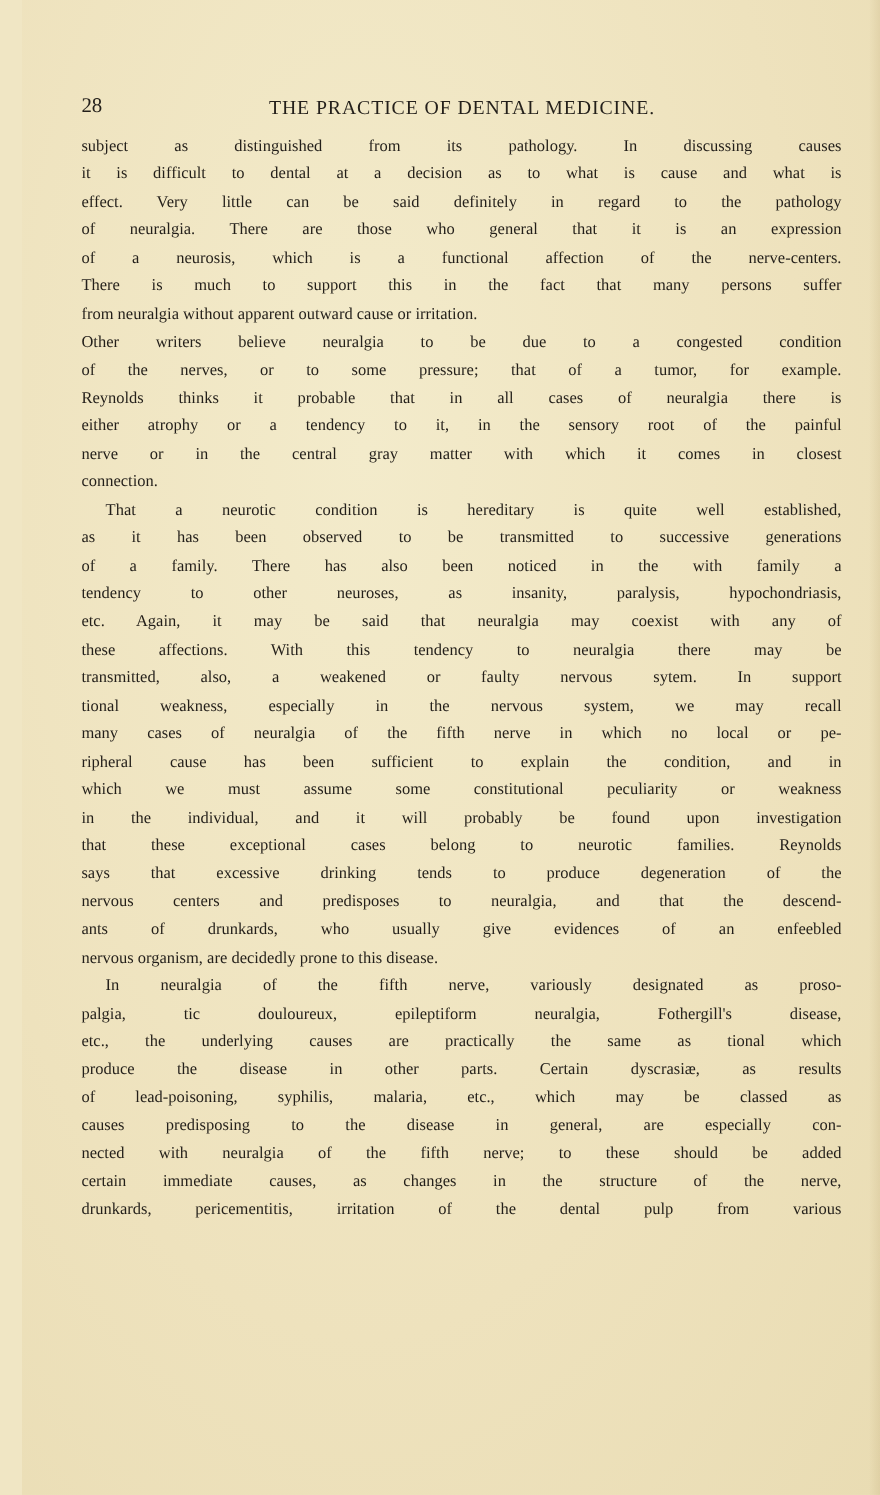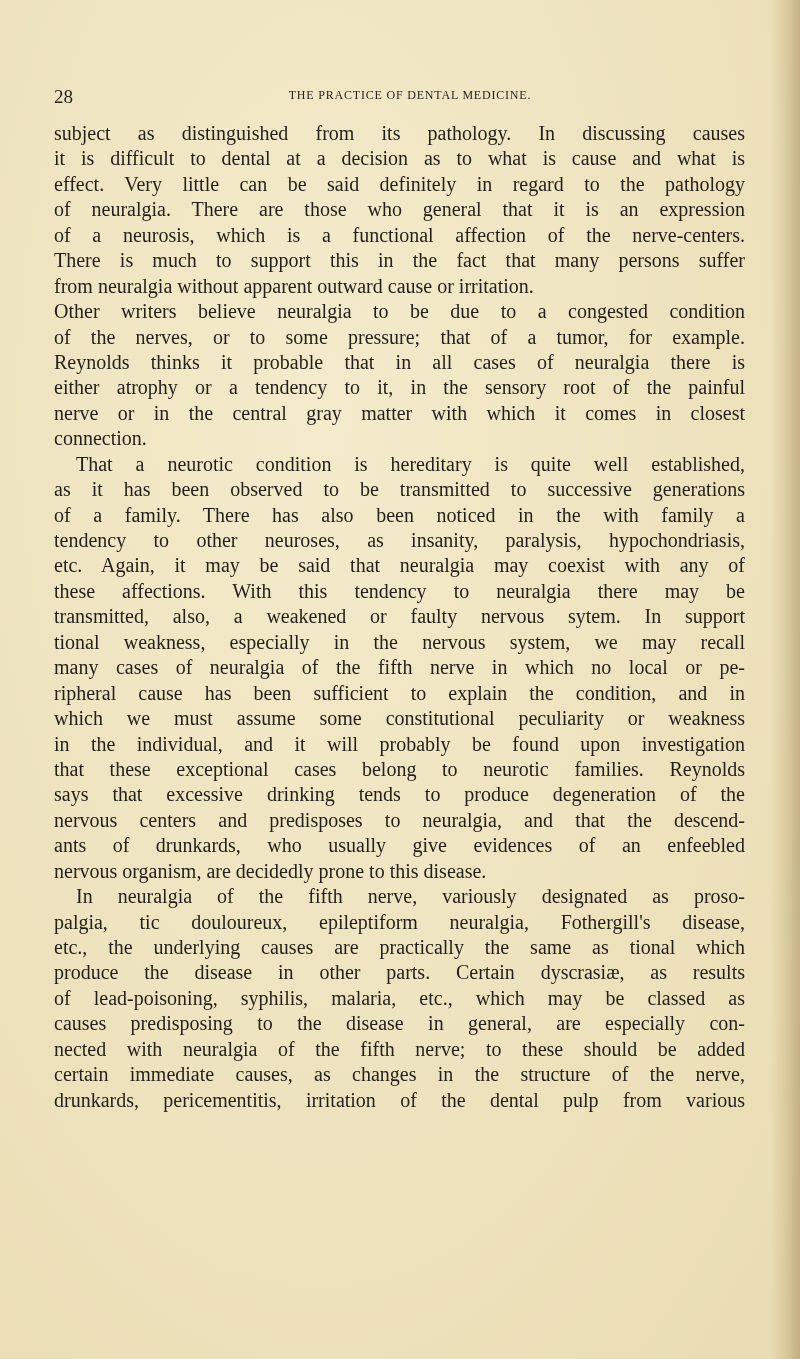--- a/index.html
+++ b/index.html
@@ -8,36 +8,37 @@
     background: #f0e6c4;
     position: relative;
     font-family: "Liberation Serif", "DejaVu Serif", serif;
     color: #231f1a;
   }
   .page {
     position: absolute; inset: 0;
     background:
       linear-gradient(to right, rgba(0,0,0,0) 0px, rgba(0,0,0,0) 770px, rgba(150,120,60,0.18) 785px, rgba(120,90,40,0.35) 800px),
       radial-gradient(ellipse at 40% 30%, #f3ebcb 0%, #eee2bd 60%, #e9dcb3 100%);
+    margin-left: 20px;
   }
   .running-head {
     position: absolute; top: 86px; left: 54px; right: 54px;
     height: 24px;
   }
   .page-number {
     position: absolute; left: 0; top: 0;
     font-size: 19px;
   }
   .head-title {
     position: absolute; left: 0; right: 0; top: 2px; text-align: center;
-    font-size: 12px; letter-spacing: 0.8px; padding-left: 20px;
+    font-size: 18px; letter-spacing: 0.8px; padding-left: 20px;
   }
   .body-text {
     position: absolute; top: 121px; left: 54px; width: 691px;
-    font-size: 20px; line-height: 25.45px;
+    font-size: 15px; line-height: 25.45px;
   }
   .line {
     display: block; white-space: nowrap;
     text-align: justify; text-align-last: justify;
     height: 25.45px;
   }
   .line.last { text-align-last: left; }
   .line.indent { padding-left: 22px; }
 </style>
 </head>

